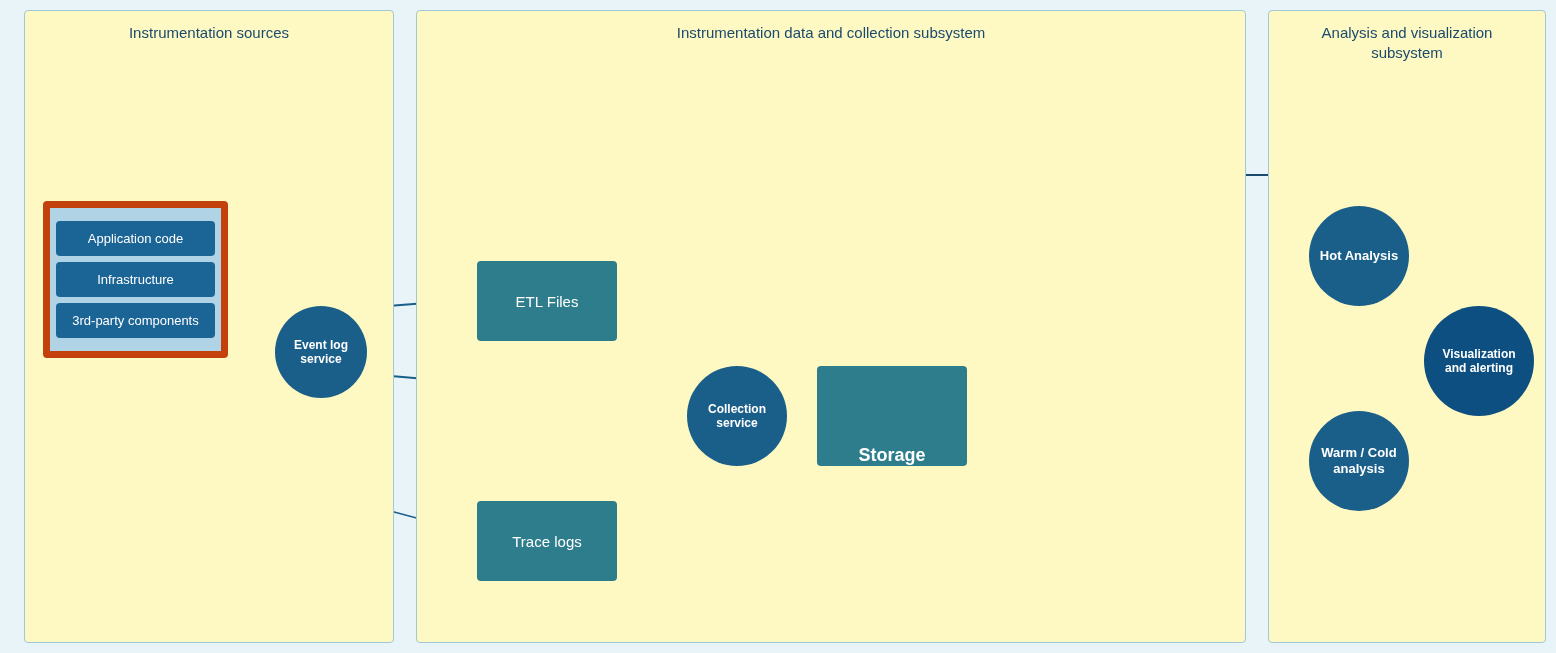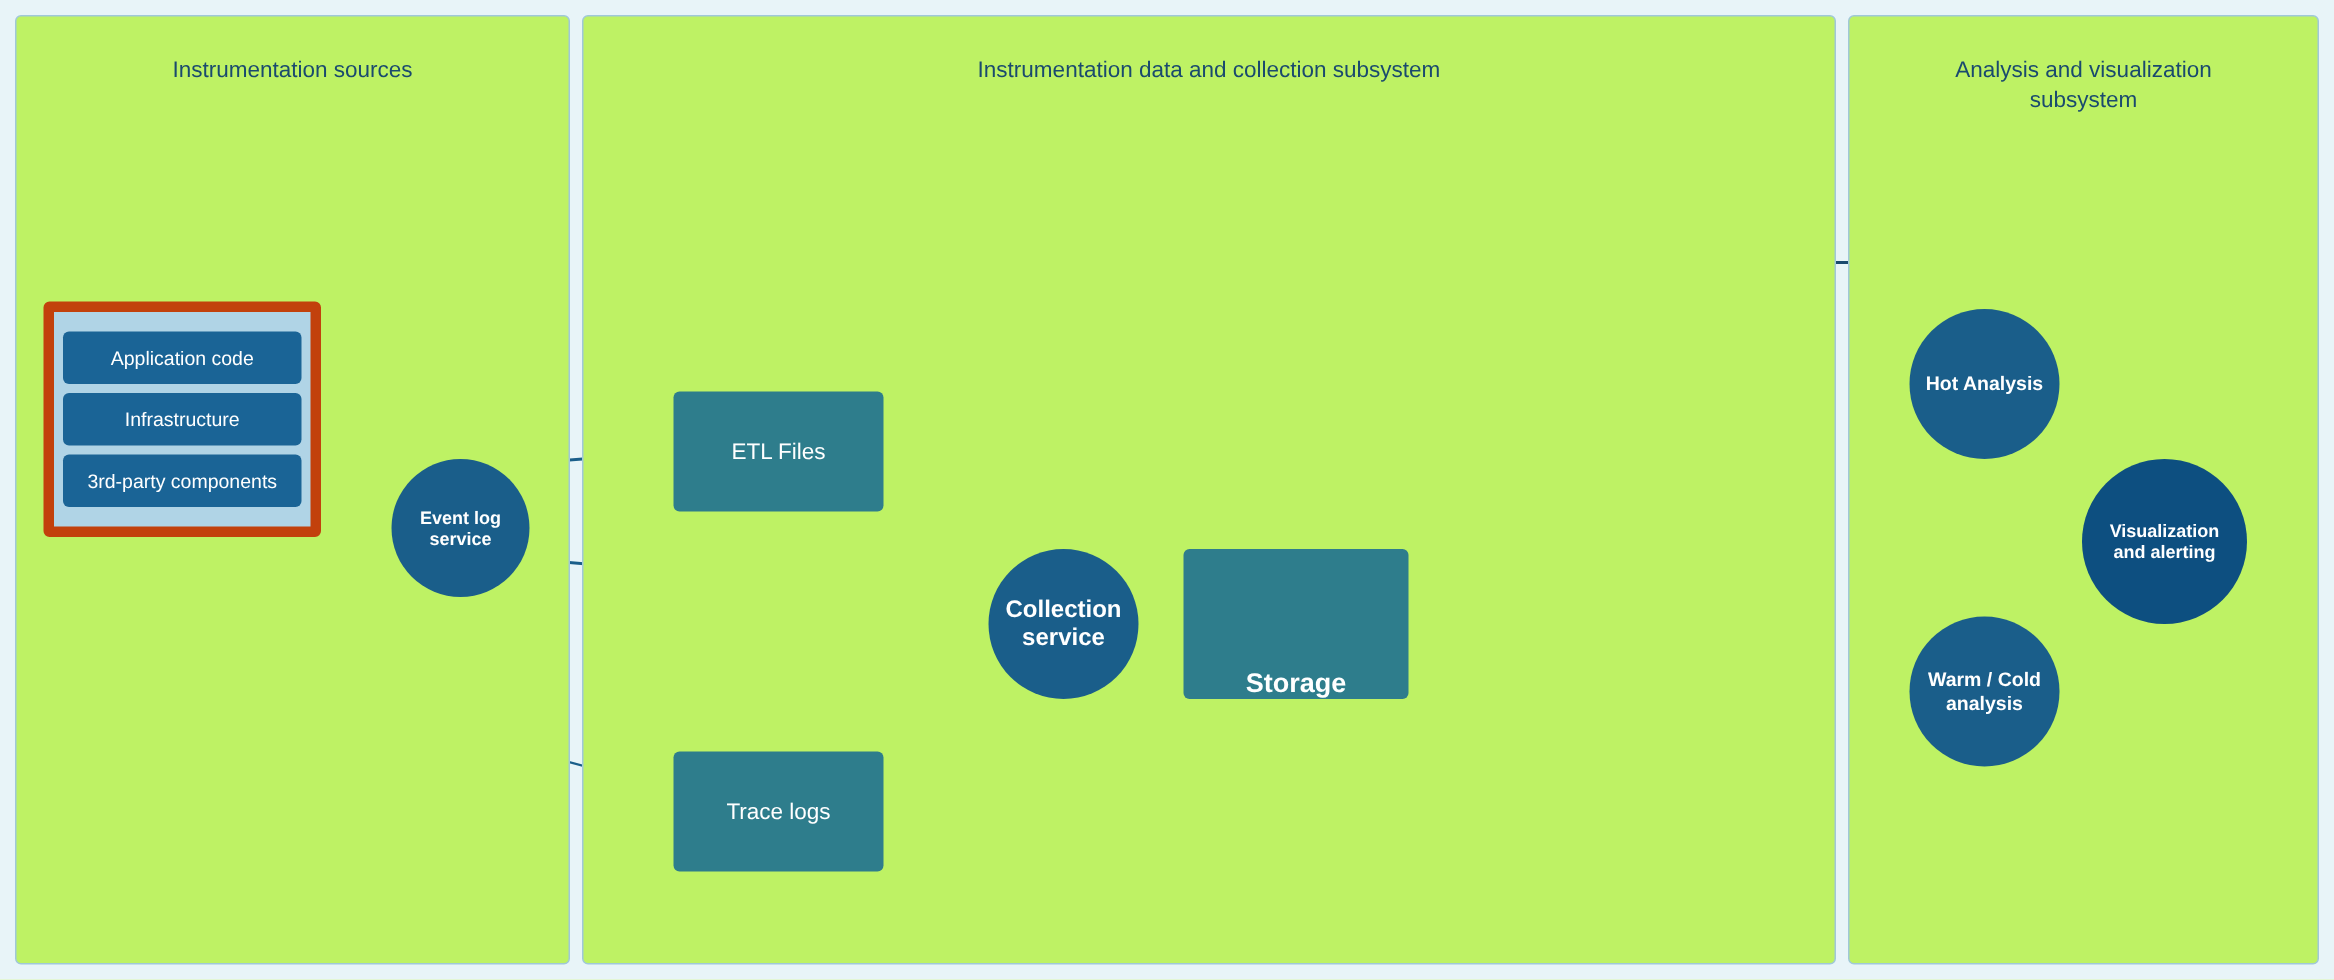--- a/index.html
+++ b/index.html
@@ -16,41 +16,42 @@
       background: #e8f4f8;
       display: flex;
       flex-direction: row;
       padding: 10px;
       gap: 8px;
       position: relative;
     }
     .section {
       border: 1.5px solid #a0c8d8;
       border-radius: 4px;
-      background: #bef264;
+      background: #fef9c3;
       position: relative;
-      padding: 26px;
+      padding: 12px;
+      margin-left: 14px;
     }
     .section-title {
       font-size: 15px;
       color: #1a4a6e;
       text-align: center;
       font-weight: 400;
       margin-bottom: 8px;
       line-height: 1.3;
     }
     .section-instrumentation-sources {
       width: 370px;
       flex-shrink: 0;
     }
     .section-data-collection {
       flex: 1;
     }
     .section-analysis {
-      width: 314px;
+      width: 278px;
       flex-shrink: 0;
     }
     .source-box {
       background: #1a6496;
       color: white;
       border-radius: 4px;
       padding: 10px 14px;
       margin: 5px 0;
       font-size: 13px;
       text-align: center;
@@ -210,21 +211,21 @@
     <div class="teal-box" style="position:absolute; left:60px; top:250px; width:140px; height:80px; font-size:15px;">
       <span>ETL Files</span>
     </div>
 
 
     <div class="teal-box" style="position:absolute; left:60px; top:490px; width:140px; height:80px; font-size:15px;">
       <span>Trace logs</span>
     </div>
 
     <div class="circle" style="position:absolute; top:355px; left:270px; width:100px; height:100px;">
-      <span style="white-space:pre-line; font-size:16px; font-weight:600; text-align:center;">Collection<br>service</span>
+      <span style="white-space:pre-line; font-size:12px; font-weight:600; text-align:center;">Collection<br>service</span>
     </div>
 
     <div class="storage-box" style="position:absolute; top:355px; left:400px; width:150px; height:100px;">
       <span>Storage</span>
     </div>
   </div>
 
   <div class="section section-analysis" style="position:relative;">
     <div class="section-title" style="white-space:pre-line; text-align:center;">Analysis and visualization<br>subsystem</div>
 

